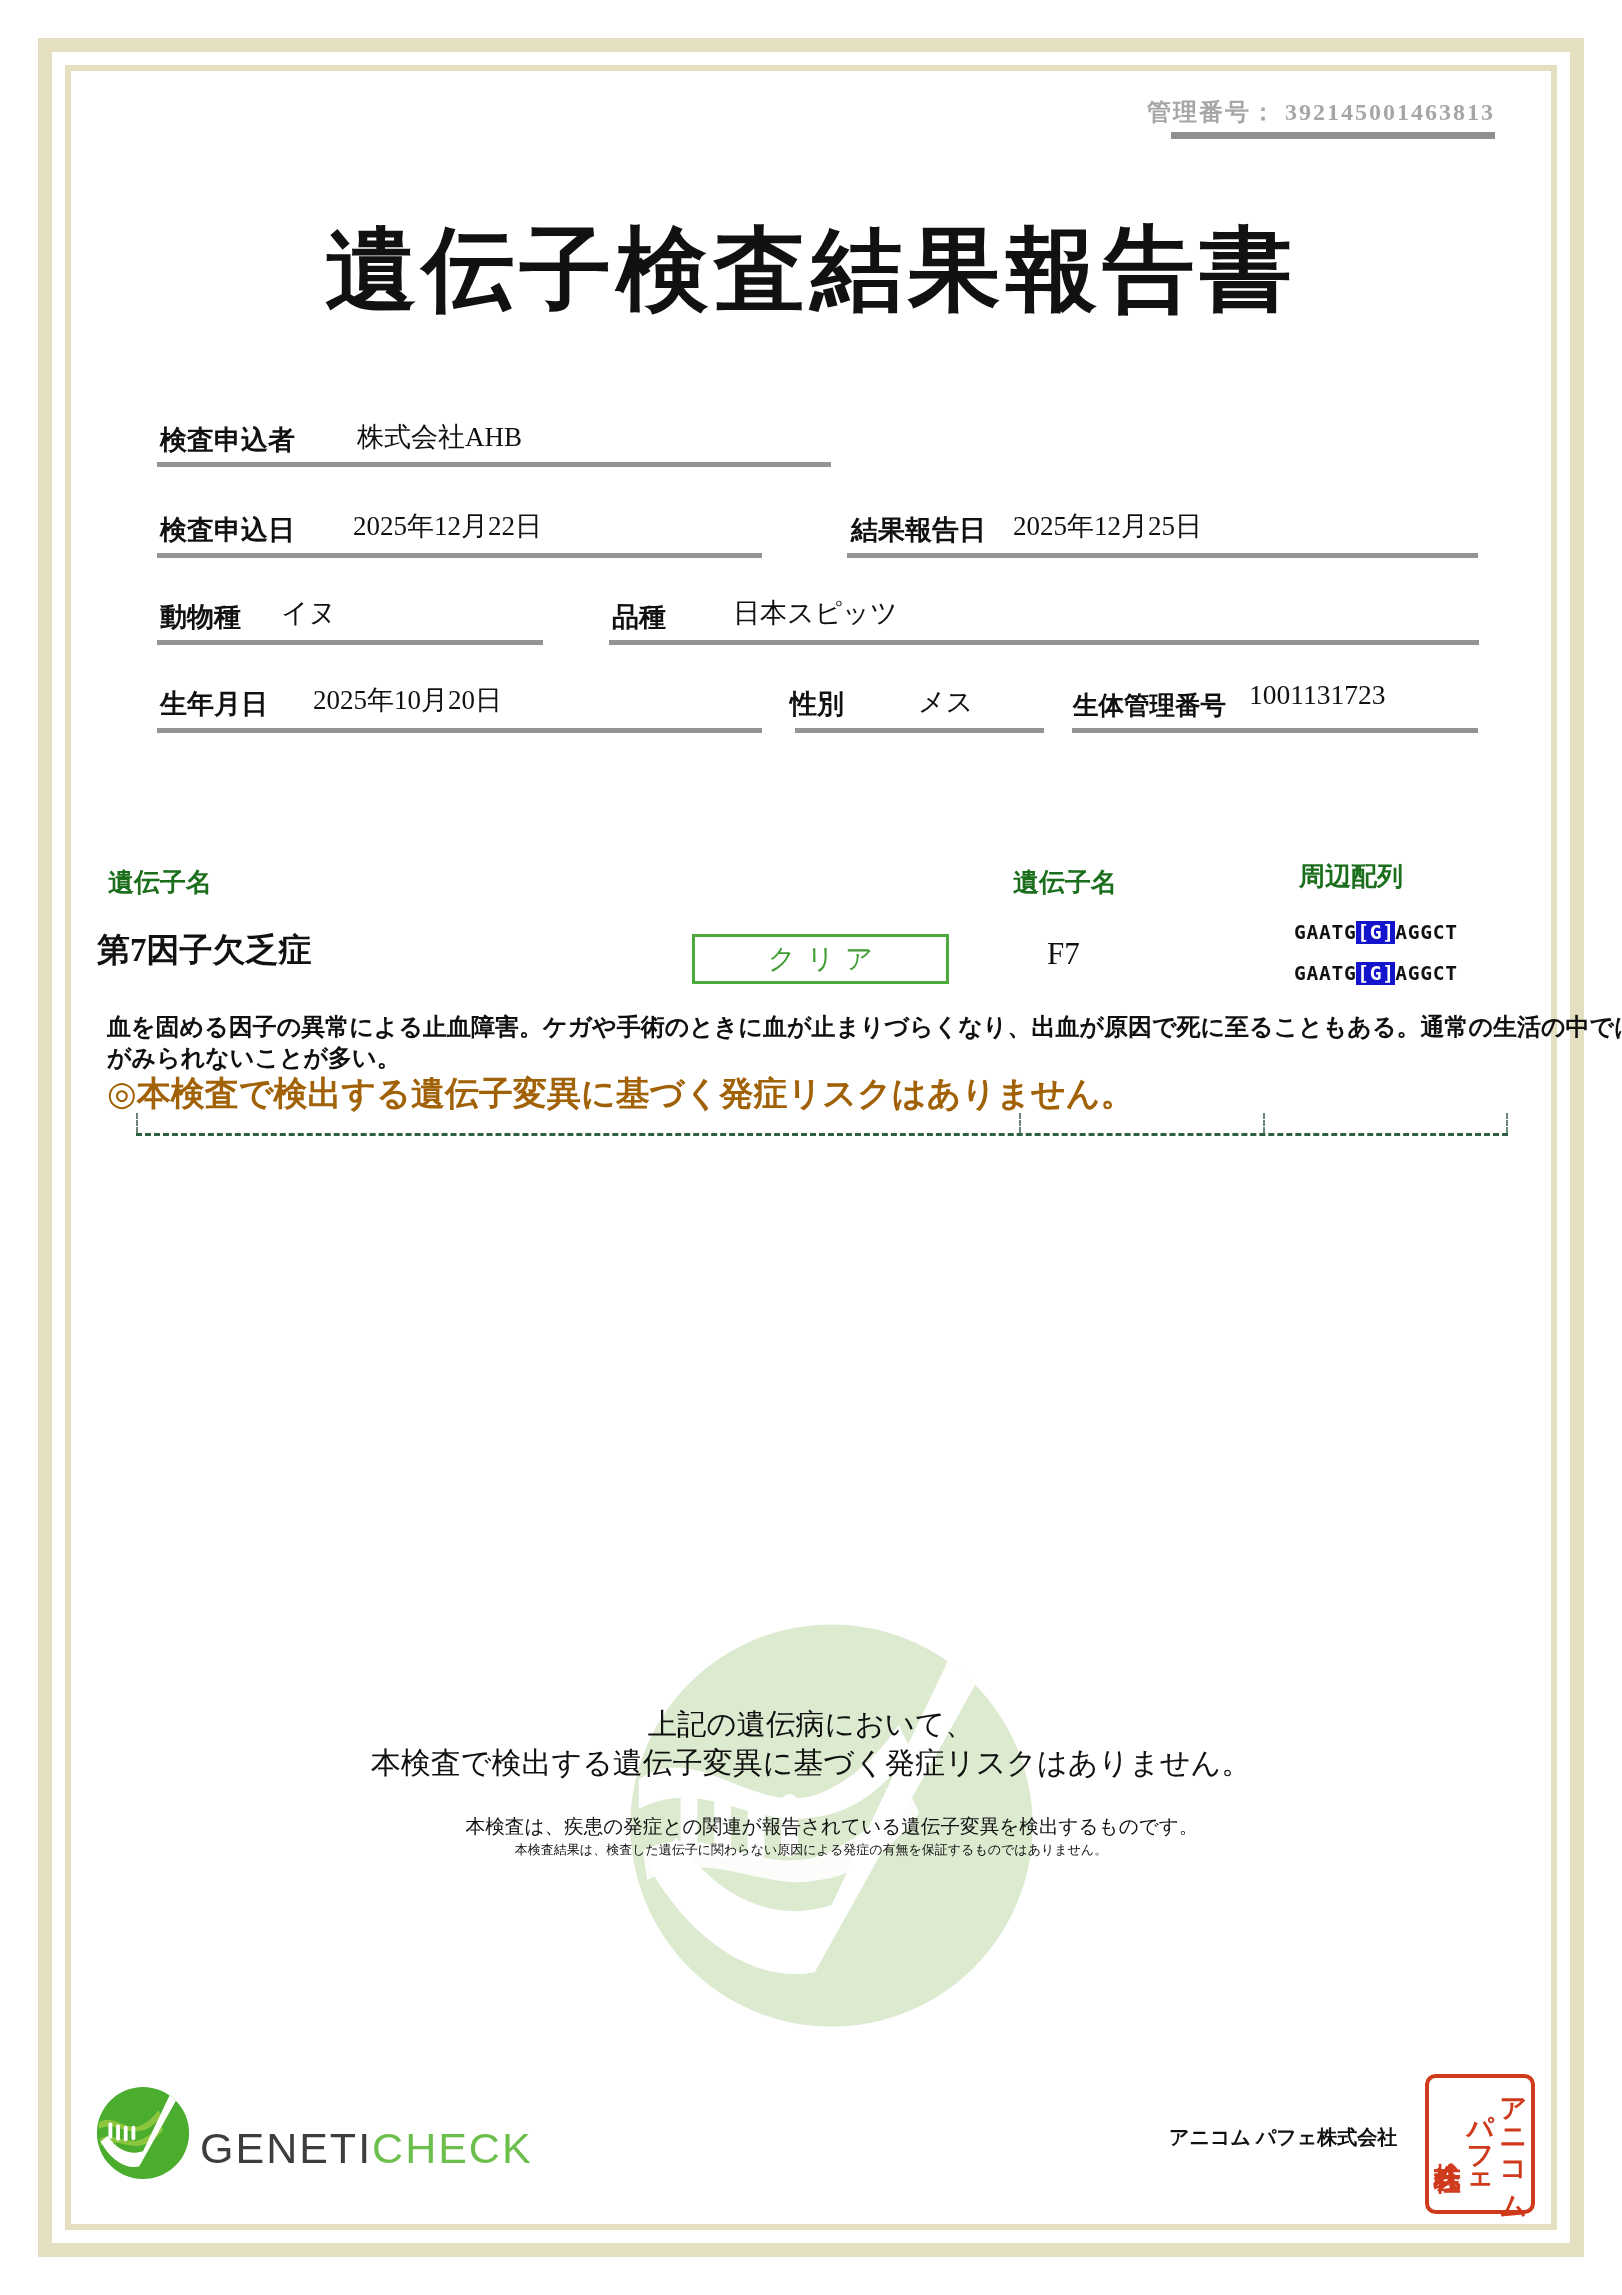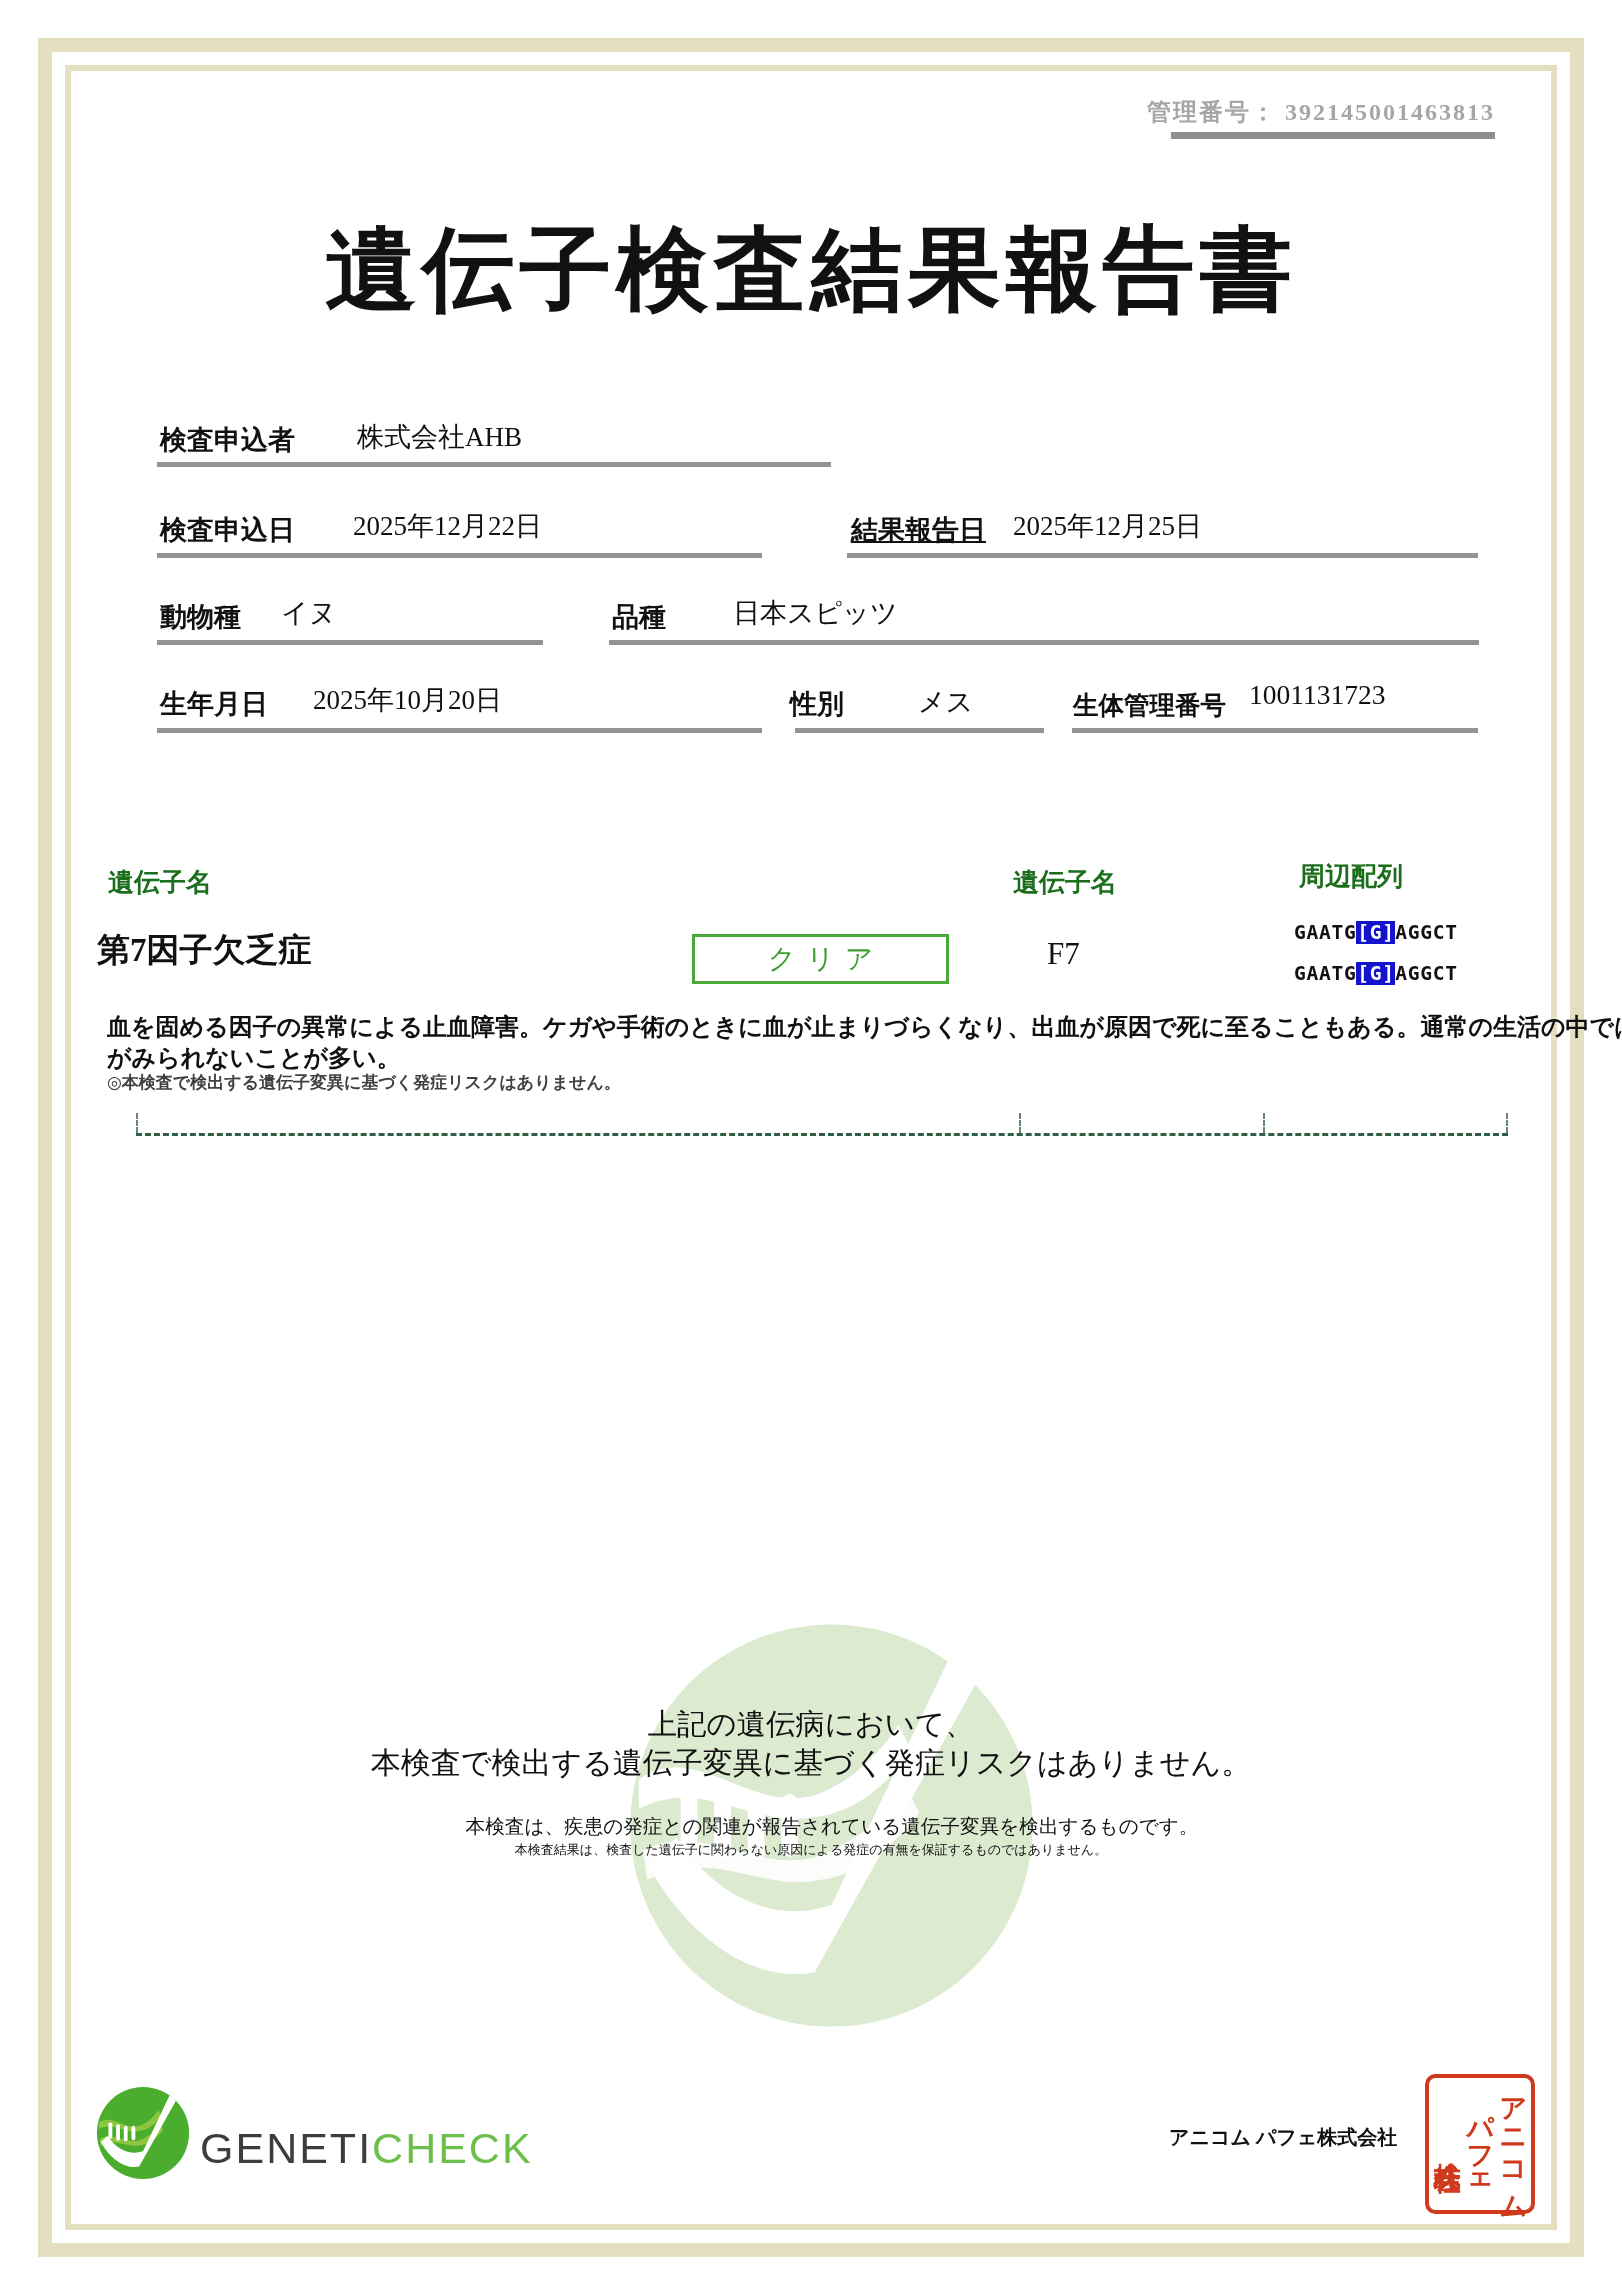--- a/index.html
+++ b/index.html
@@ -33,21 +33,21 @@
   .result-box{
     left:692px;top:934px;width:251px;height:44px;
     border:3.3px solid #4ba83a;display:flex;align-items:center;justify-content:center;
   }
   .result-box span{color:#3f9e33;font-size:27.5px;letter-spacing:10.5px;text-indent:10.5px;white-space:nowrap;}
   .gene-name{font-size:31px;white-space:nowrap;}
   .seq{font-size:19.6px;font-weight:bold;letter-spacing:0.7px;white-space:nowrap;color:#111;}
   .seq .mut{background:#1414cc;color:#fff;padding:0 0.7px;}
 
   .desc{font-size:24px;font-weight:600;white-space:nowrap;color:#101010;}
-  .risk{font-size:17px;font-weight:bold;color:#404040;white-space:nowrap;}
+  .risk{font-size:34px;font-weight:bold;color:#a16207;white-space:nowrap;}
 
   .dash-row{left:136px;top:1111px;width:1372px;height:22px;border-bottom:3.3px dashed #2e5f45;}
   .dash-v{position:absolute;bottom:0;height:19.6px;width:0;border-left:2px dashed #6b8577;}
 
   .center-line{left:0;width:100%;text-align:center;white-space:nowrap;color:#101010;}
   .sum1{top:1705px;font-size:29.4px;font-weight:500;}
   .sum2{top:1743px;font-size:30px;font-weight:500;}
   .disc1{top:1813px;font-size:19.6px;padding-left:21px;}
   .disc2{top:1841px;font-size:13px;}
 
@@ -108,21 +108,21 @@
     <div class="abs mgmt-bar"></div>
 
     <div class="abs doc-title">遺伝子検査結果報告書</div>
 
     <div class="abs lbl" style="left:160px;top:422px;">検査申込者</div>
     <div class="abs val" style="left:357px;top:419px;">株式会社AHB</div>
     <div class="abs bar" style="left:157px;top:462px;width:674px;"></div>
 
     <div class="abs lbl" style="left:160px;top:512px;">検査申込日</div>
     <div class="abs val" style="left:353px;top:508px;">2025年12月22日</div>
-    <div class="abs lbl" style="left:851px;top:512px;text-decoration:underline;">結果報告日</div>
+    <div class="abs lbl" style="left:851px;top:512px;">結果報告日</div>
     <div class="abs val" style="left:1013px;top:508px;">2025年12月25日</div>
     <div class="abs bar" style="left:157px;top:553px;width:605px;"></div>
     <div class="abs bar" style="left:847px;top:553px;width:631px;"></div>
 
     <div class="abs lbl" style="left:160px;top:599px;">動物種</div>
     <div class="abs val" style="left:281px;top:595px;">イヌ</div>
     <div class="abs lbl" style="left:612px;top:599px;">品種</div>
     <div class="abs val" style="left:733px;top:595px;">日本スピッツ</div>
     <div class="abs bar" style="left:157px;top:640px;width:386px;"></div>
     <div class="abs bar" style="left:609px;top:640px;width:870px;"></div>

